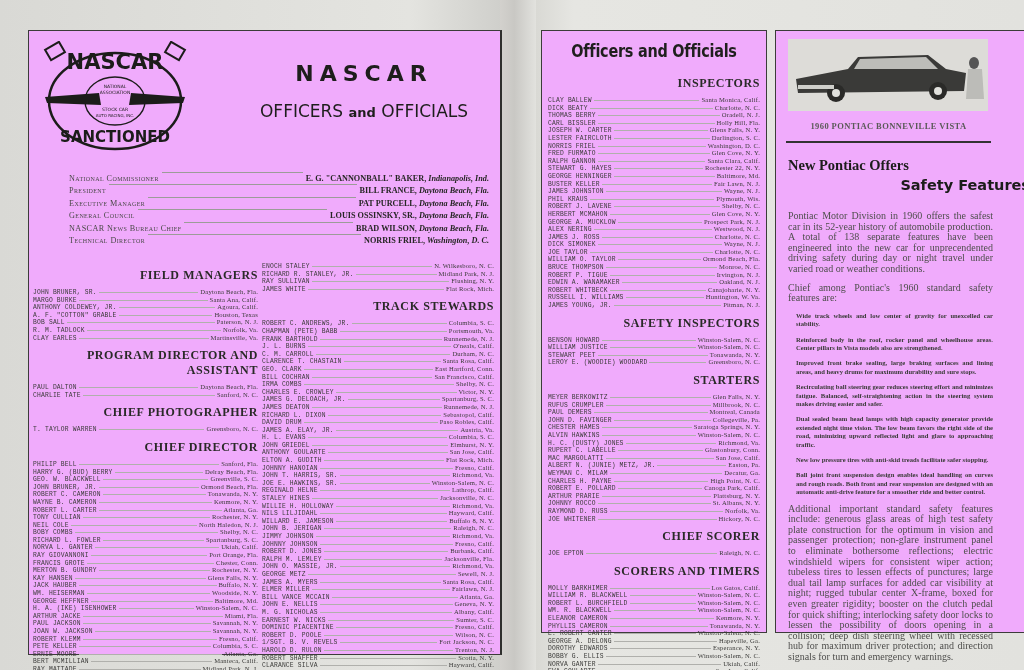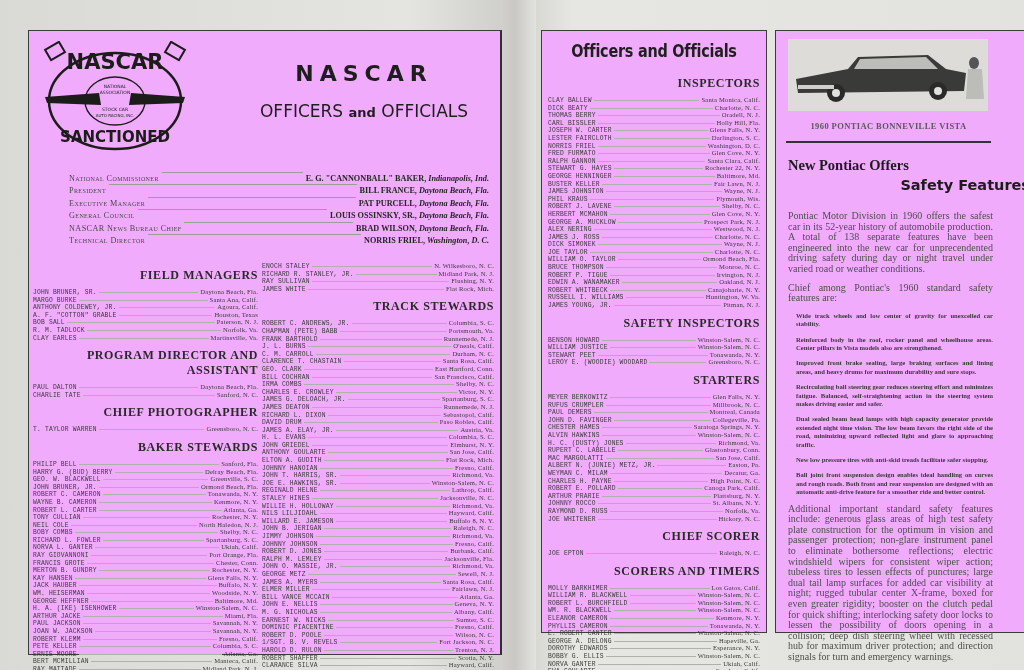--- a/index.html
+++ b/index.html
@@ -184,21 +184,21 @@
       </div>
       <div>
         <div class="section-h">CHIEF PHOTOGRAPHER</div>
         <div class="list-row">
     <span class="n">T. Taylor Warren</span>
     <span class="dots"></span>
     <span class="l">Greensboro, N. C.</span>
   </div>
       </div>
       <div>
-        <div class="section-h">BAKER STEWARDS</div>
+        <div class="section-h">CHIEF DIRECTOR</div>
         <div class="list-row">
     <span class="n">Philip Bell</span>
     <span class="dots"></span>
     <span class="l">Sanford, Fla.</span>
   </div>
         <div class="list-row">
     <span class="n">Harry G. (Bud) Berry</span>
     <span class="dots"></span>
     <span class="l">Delray Beach, Fla.</span>
   </div>

